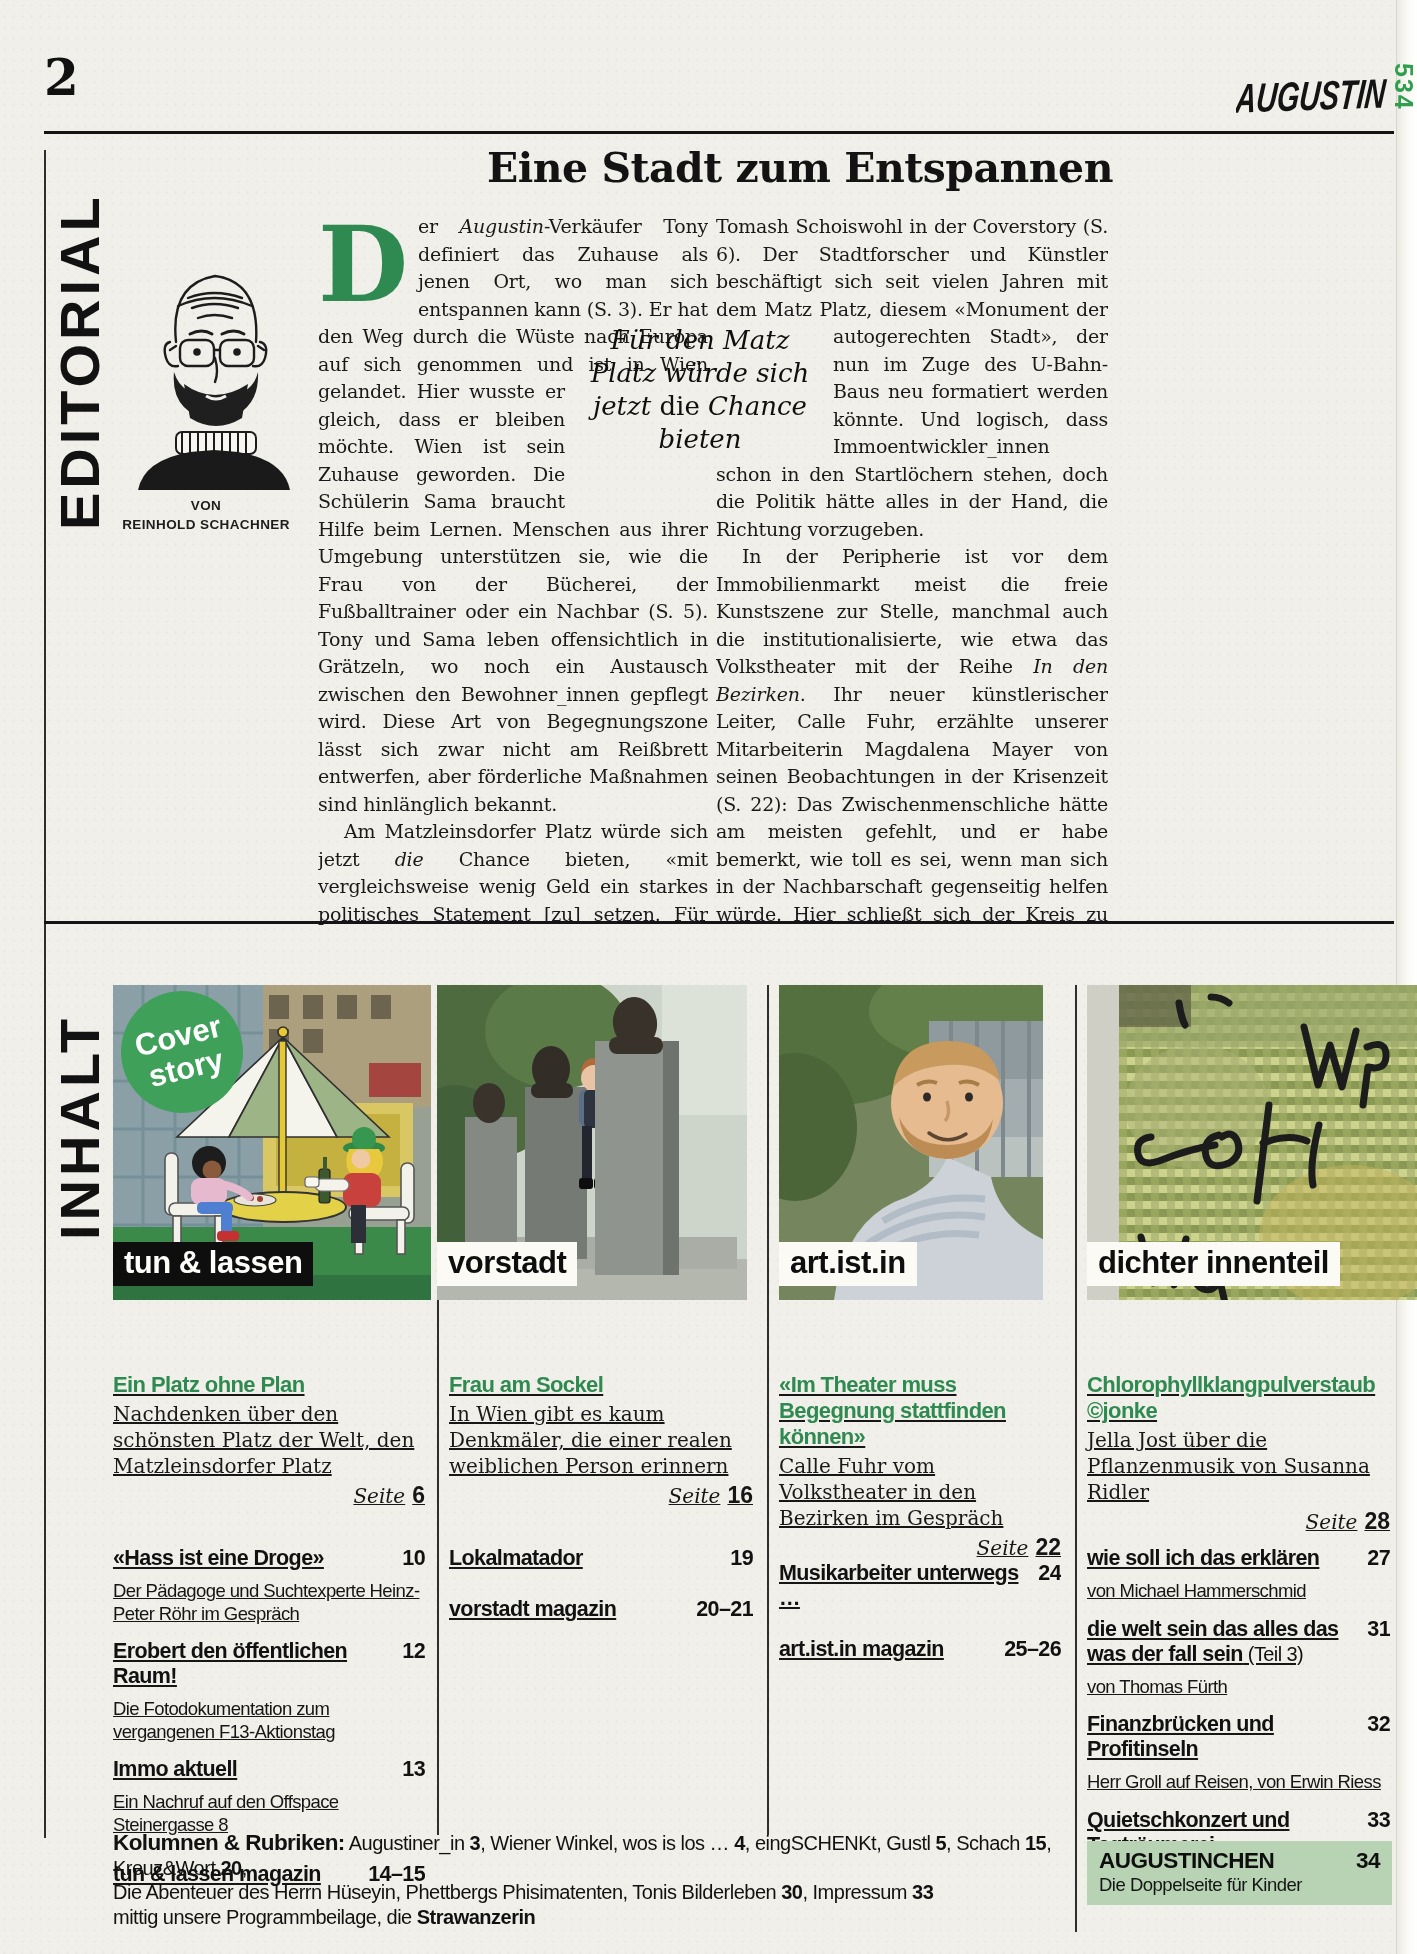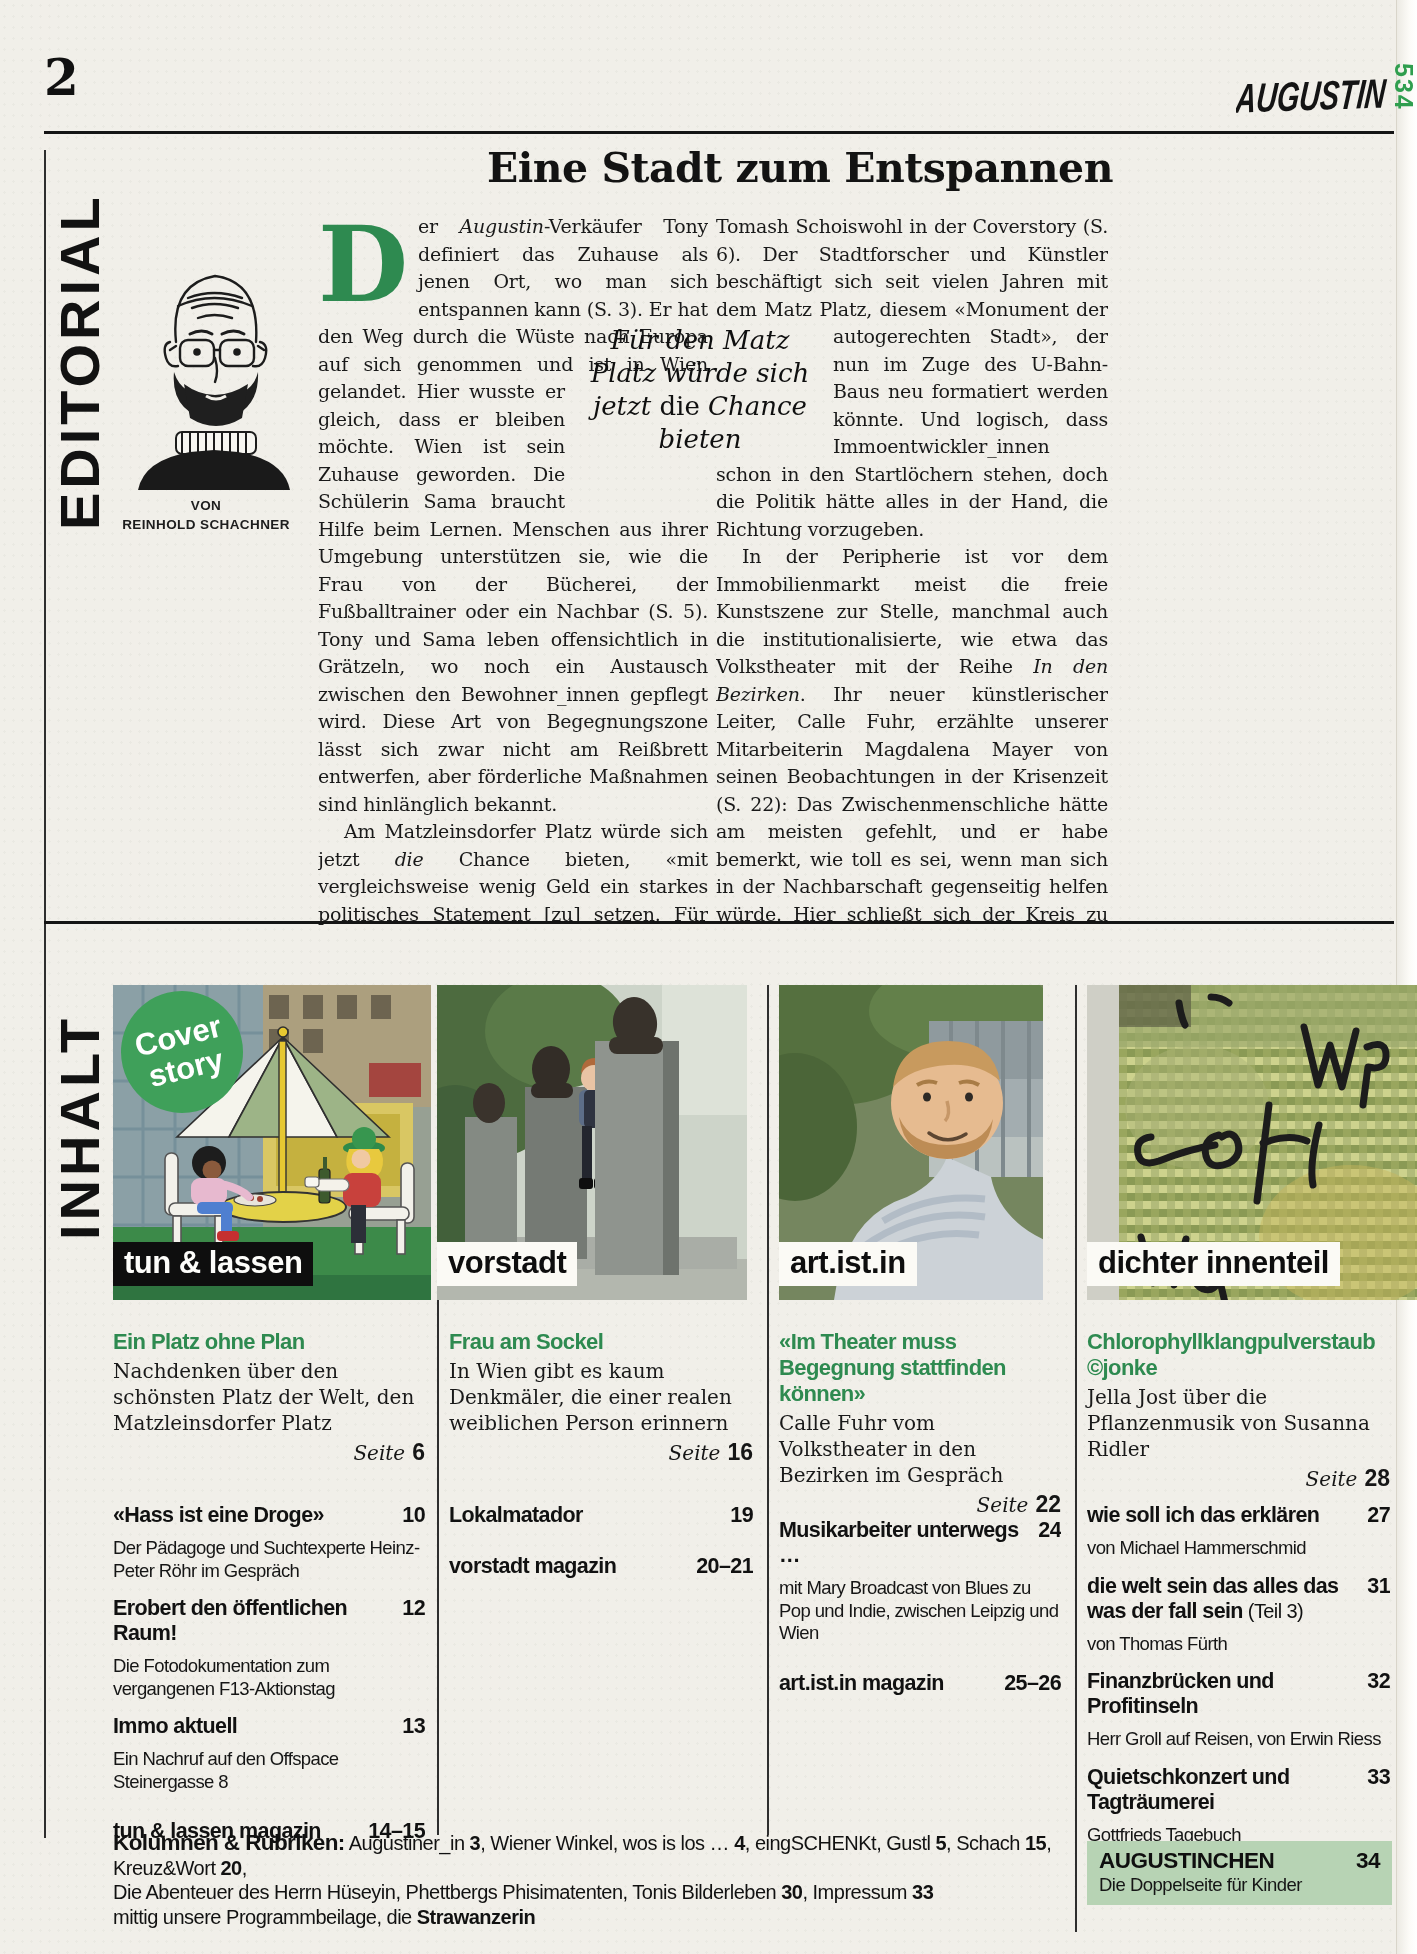--- a/index.html
+++ b/index.html
@@ -55,21 +55,21 @@
   .section-label{position:absolute;left:0;bottom:14px;padding:2px 11px 4px;
     font:bold 31px/38px "Liberation Sans",sans-serif;letter-spacing:-0.5px;white-space:nowrap;}
   .label-dark{background:#0e0e0e;color:#fdfdfa;}
   .label-light{background:#fbfaf5;color:#0e0e0e;}
   .badge{position:absolute;left:8px;top:6px;width:122px;height:122px;border-radius:50%;
     background:#3fa05a;color:#fff;transform:rotate(-14deg);text-align:center;
     font:bold 31px/33px "Liberation Sans",sans-serif;padding-top:0;box-sizing:border-box;}
   .badge .bl{margin-top:28px;}
 
   
-  .icol{position:absolute;top:1329px;}
+  .icol{position:absolute;top:1372px;text-decoration:underline;}
   #icol1{left:113px;width:312px;}
   #icol2{left:449px;width:304px;}
   #icol3{left:779px;width:282px;}
   #icol4{left:1087px;width:303px;}
   .feat{min-height:174px;}
   .feat-title{font:bold 22px/26px "Liberation Sans",sans-serif;letter-spacing:-0.6px;color:#2e8a50;}
   .feat-desc{font:20px/26px "DejaVu Serif",serif;color:#191919;margin-top:3px;}
   .seite{text-align:right;margin-top:3px;}
   .seite .lbl{font:italic 20px "DejaVu Serif",serif;}
   .seite .num{font:bold 23px "Liberation Sans",sans-serif;margin-left:7px;}
@@ -360,21 +360,20 @@
   </div>
 
   <div class="icol" id="icol3">
     <div class="feat">
       <div class="feat-title">«Im Theater muss Begegnung stattfinden können»</div>
       <div class="feat-desc">Calle Fuhr vom Volkstheater in den Bezirken im Gespräch</div>
       <div class="seite"><span class="lbl">Seite</span><span class="num">22</span></div>
     </div>
     <div class="item">
       <div class="item-title"><span class="pg">24</span><span>Musikarbeiter unterwegs …</span></div>
-      <div class="item-desc">mit Mary Broadcast von Blues zu Pop und Indie, zwischen Leipzig und Wien</div>
     </div>
     <div class="item gap">
       <div class="item-title"><span class="pg">25–26</span><span>art.ist.in magazin</span></div>
     </div>
   </div>
 
   <div class="icol" id="icol4">
     <div class="feat">
       <div class="feat-title">Chlorophyllklangpulverstaub ©jonke</div>
       <div class="feat-desc">Jella Jost über die Pflanzenmusik von Susanna Ridler</div>

